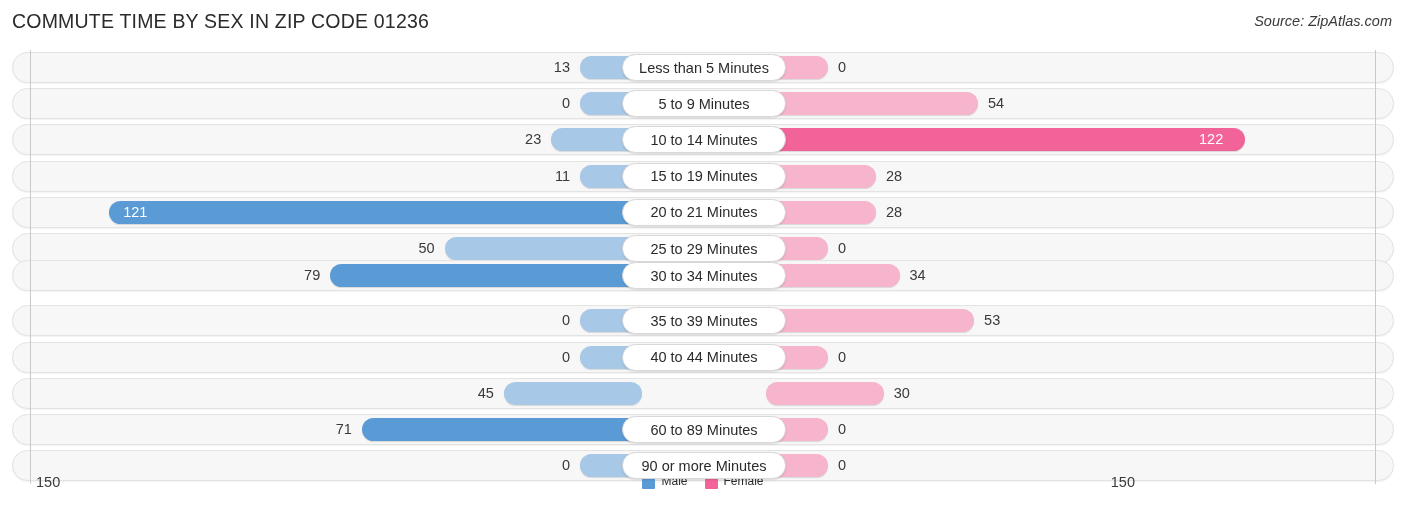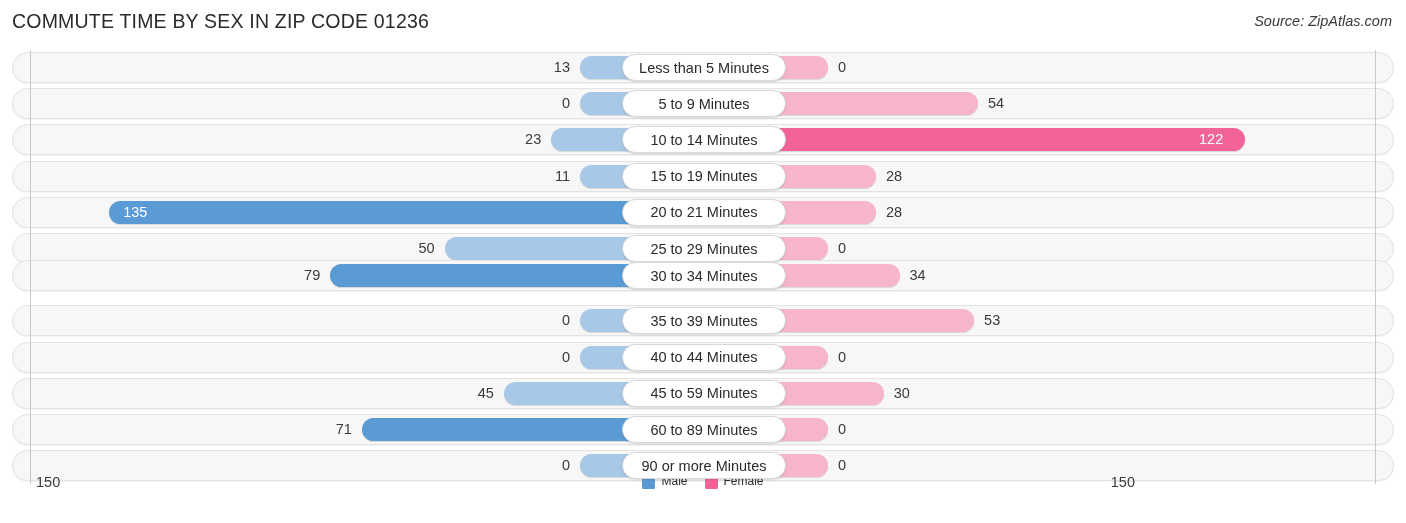--- a/index.html
+++ b/index.html
@@ -143,21 +143,21 @@
       <div class="track"></div>
       <div class="bar bar-male" style="left: 580px; width: 62px;"></div>
       <div class="val val-male" style="left: 510px; width: 60px;">11</div>
       <div class="bar bar-female" style="left: 766px; width: 109.947px;"></div>
       <div class="val val-female" style="left: 885.947px; width: 60px;">28</div>
       <div class="cat-pill" style="left: 622px; width: 164px;">15 to 19 Minutes</div>
     </div>
     <div class="row" style="top: 146.8px;">
       <div class="track"></div>
       <div class="bar bar-male strong" style="left: 109.2px; width: 532.8px;"></div>
-      <div class="val-inside" style="left: 123.2px;">135</div>
+      <div class="val-inside" style="left: 123.2px;">121</div>
       <div class="bar bar-female" style="left: 766px; width: 109.947px;"></div>
       <div class="val val-female" style="left: 885.947px; width: 60px;">28</div>
       <div class="cat-pill" style="left: 622px; width: 164px;">20 to 21 Minutes</div>
     </div>
     <div class="row" style="top: 183px;">
       <div class="track"></div>
       <div class="bar bar-male" style="left: 444.667px; width: 197.333px;"></div>
       <div class="val val-male" style="left: 374.667px; width: 60px;">50</div>
       <div class="bar bar-female" style="left: 766px; width: 62px;"></div>
       <div class="val val-female" style="left: 838px; width: 60px;">0</div>
@@ -186,21 +186,20 @@
       <div class="bar bar-female" style="left: 766px; width: 62px;"></div>
       <div class="val val-female" style="left: 838px; width: 60px;">0</div>
       <div class="cat-pill" style="left: 622px; width: 164px;">40 to 44 Minutes</div>
     </div>
     <div class="row" style="top: 327.8px;">
       <div class="track"></div>
       <div class="bar bar-male" style="left: 503.867px; width: 138.133px;"></div>
       <div class="val val-male" style="left: 433.867px; width: 60px;">45</div>
       <div class="bar bar-female" style="left: 766px; width: 117.8px;"></div>
       <div class="val val-female" style="left: 893.8px; width: 60px;">30</div>
-      <div class="cat-pill" style="left: 622px; width: 164px;">45 to 59 Minutes</div>
     </div>
     <div class="row" style="top: 364px;">
       <div class="track"></div>
       <div class="bar bar-male strong" style="left: 361.787px; width: 280.213px;"></div>
       <div class="val val-male" style="left: 291.787px; width: 60px;">71</div>
       <div class="bar bar-female" style="left: 766px; width: 62px;"></div>
       <div class="val val-female" style="left: 838px; width: 60px;">0</div>
       <div class="cat-pill" style="left: 622px; width: 164px;">60 to 89 Minutes</div>
     </div>
     <div class="row" style="top: 400.2px;">

